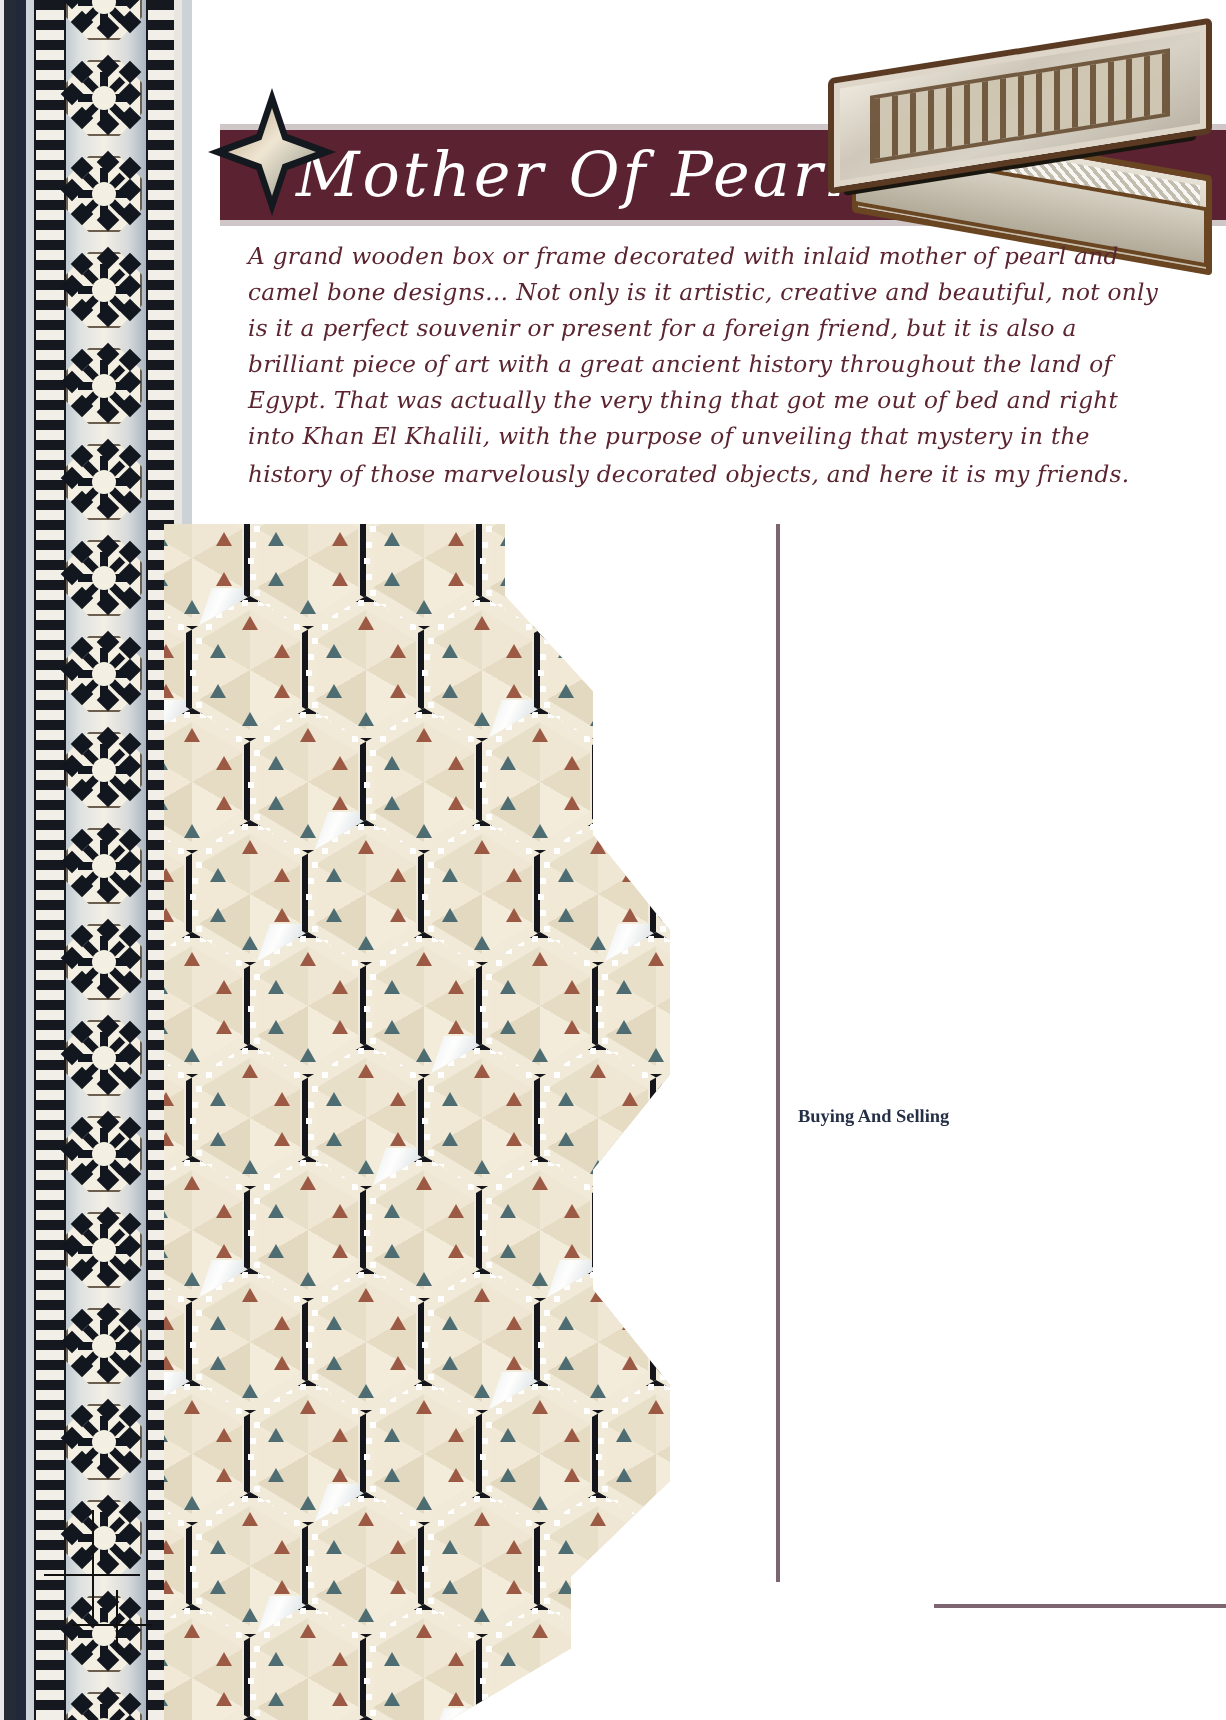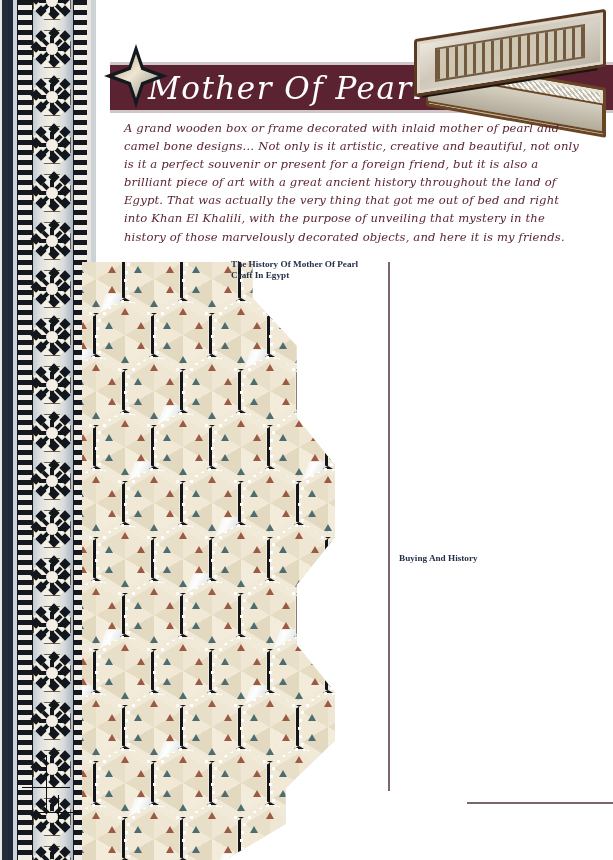--- a/index.html
+++ b/index.html
@@ -2491,18 +2491,17 @@
           <div class="hexdots"></div>
         </div>
       </div>
   </div>
 
   <div class="cropmark" style="left:46px;top:755px;width:1px;height:55px;"></div>
   <div class="cropmark" style="left:22px;top:787px;width:48px;height:1px;"></div>
   <div class="cropmark" style="left:58px;top:795px;width:1px;height:30px;"></div>
   <div class="cropmark" style="left:36px;top:812px;width:40px;height:1px;"></div>
 
-  <div id="head-history">The History Of Mother Of Pearl Craft In Egypt</div>
-  <div id="head-buying">Buying And History</div>
+  <div id="head-buying">Buying And Selling</div>
   <div id="vrule"></div>
   <div id="hrule"></div>
 
 </div>
 
 </body></html>

